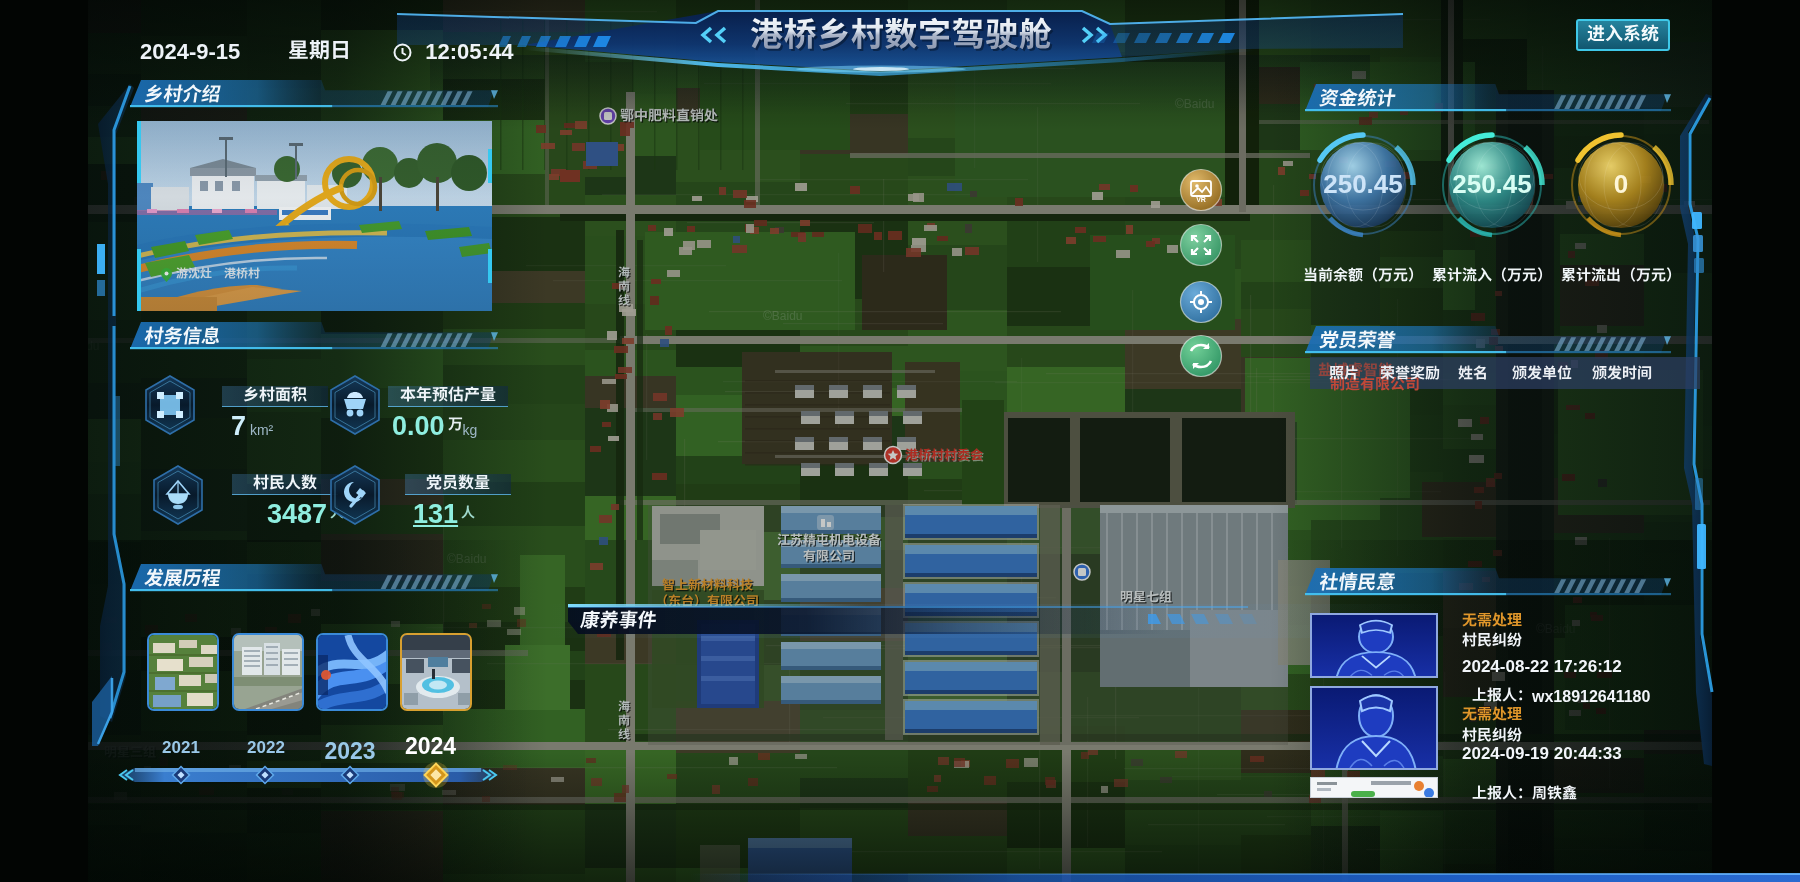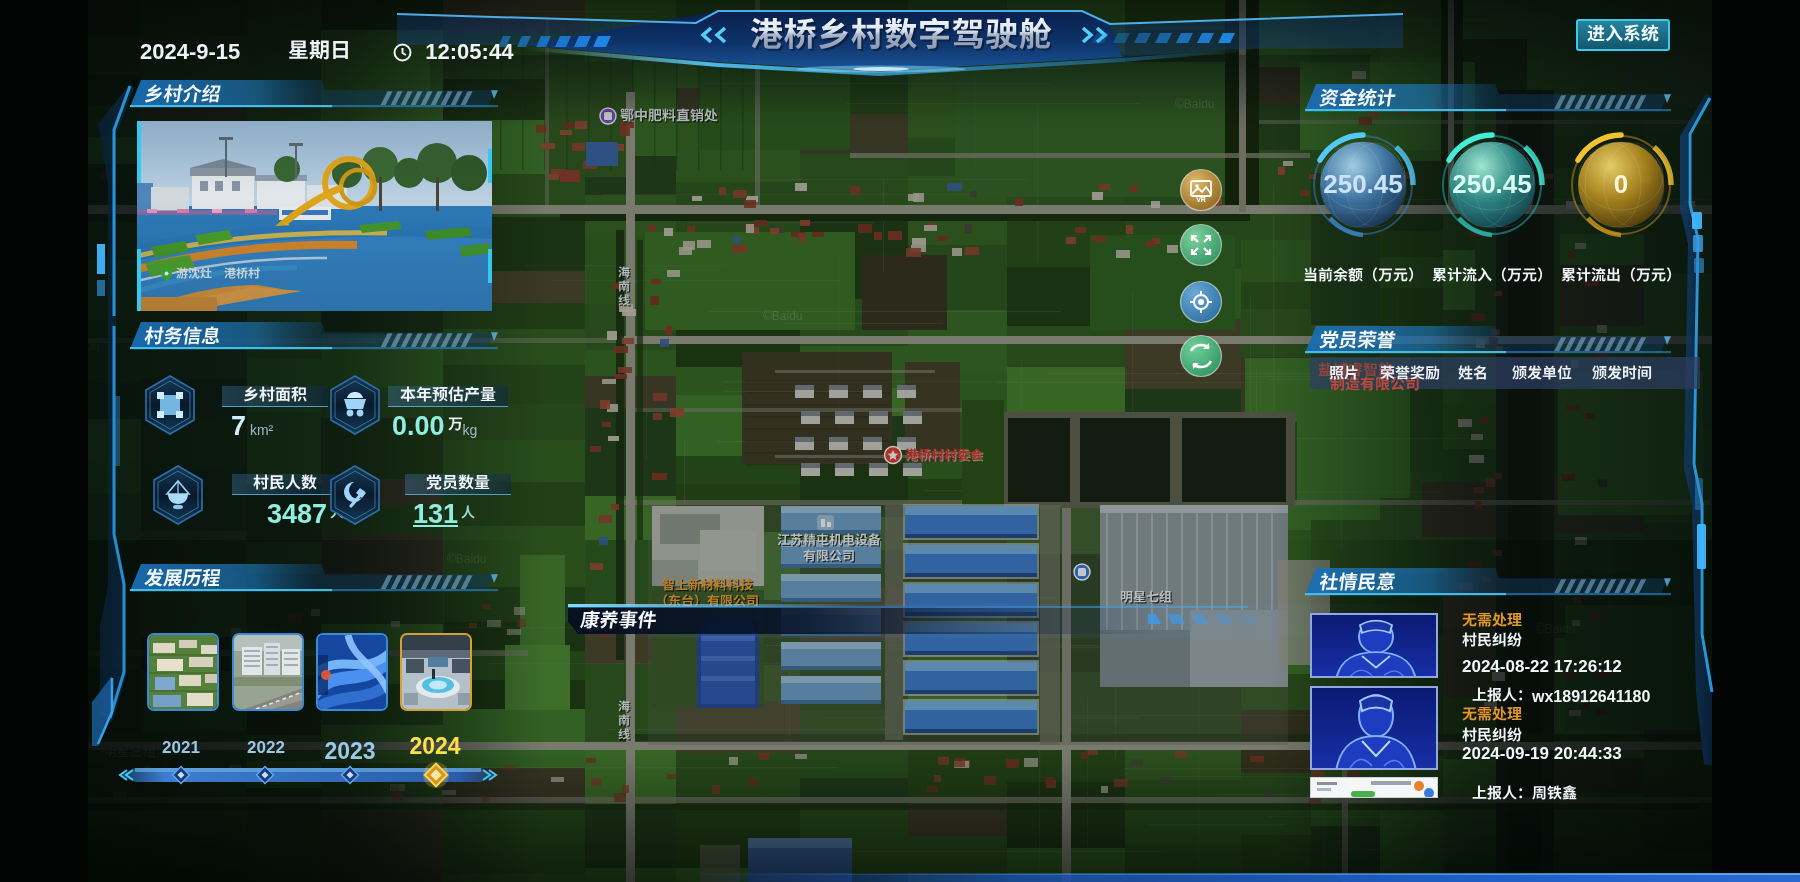--- a/index.html
+++ b/index.html
@@ -1463,21 +1463,21 @@
         <ellipse cx="36" cy="50" rx="16" ry="8" fill="#52c0e2"></ellipse>
 <ellipse cx="36" cy="50" rx="9" ry="4.5" fill="#c2e8f4"></ellipse>
 <rect x="2" y="58" width="14" height="12" fill="#8f9ea8"></rect>
         <rect x="56" y="58" width="14" height="12" fill="#8f9ea8"></rect>
 <rect x="30" y="34" width="3" height="10" fill="#262c34"></rect>
       </svg></div>
 
 <div style="position:absolute;left:155px;top:738px;width:52px;text-align:center;color:#9ac8e8;font-size:17px;font-weight:bold;">2021</div>
 <div style="position:absolute;left:240px;top:738px;width:52px;text-align:center;color:#9ac8e8;font-size:17px;font-weight:bold;">2022</div>
 <div style="position:absolute;left:324px;top:738px;width:52px;text-align:center;color:#9ac8e8;font-size:23px;font-weight:bold;">2023</div>
-<div style="position:absolute;left:405px;top:733px;width:60px;text-align:center;color:#fde047;font-size:23px;font-weight:bold;">2024</div>
+<div style="position:absolute;left:405px;top:733px;width:60px;text-align:left;color:#ffffff;font-size:23px;font-weight:bold;">2024</div>
 
 <svg width="390" height="30" viewBox="0 0 390 30" style="position:absolute;left:113px;top:760px">
       <defs>
         <linearGradient id="tlg" x1="0" y1="0" x2="1" y2="0">
           <stop offset="0" stop-color="#2a66b0" stop-opacity="0.5"></stop>
           <stop offset="0.12" stop-color="#3a7ecf"></stop>
           <stop offset="0.9" stop-color="#2a5ca8"></stop>
           <stop offset="1" stop-color="#2a5ca8" stop-opacity="0.4"></stop>
         </linearGradient>
       </defs>

